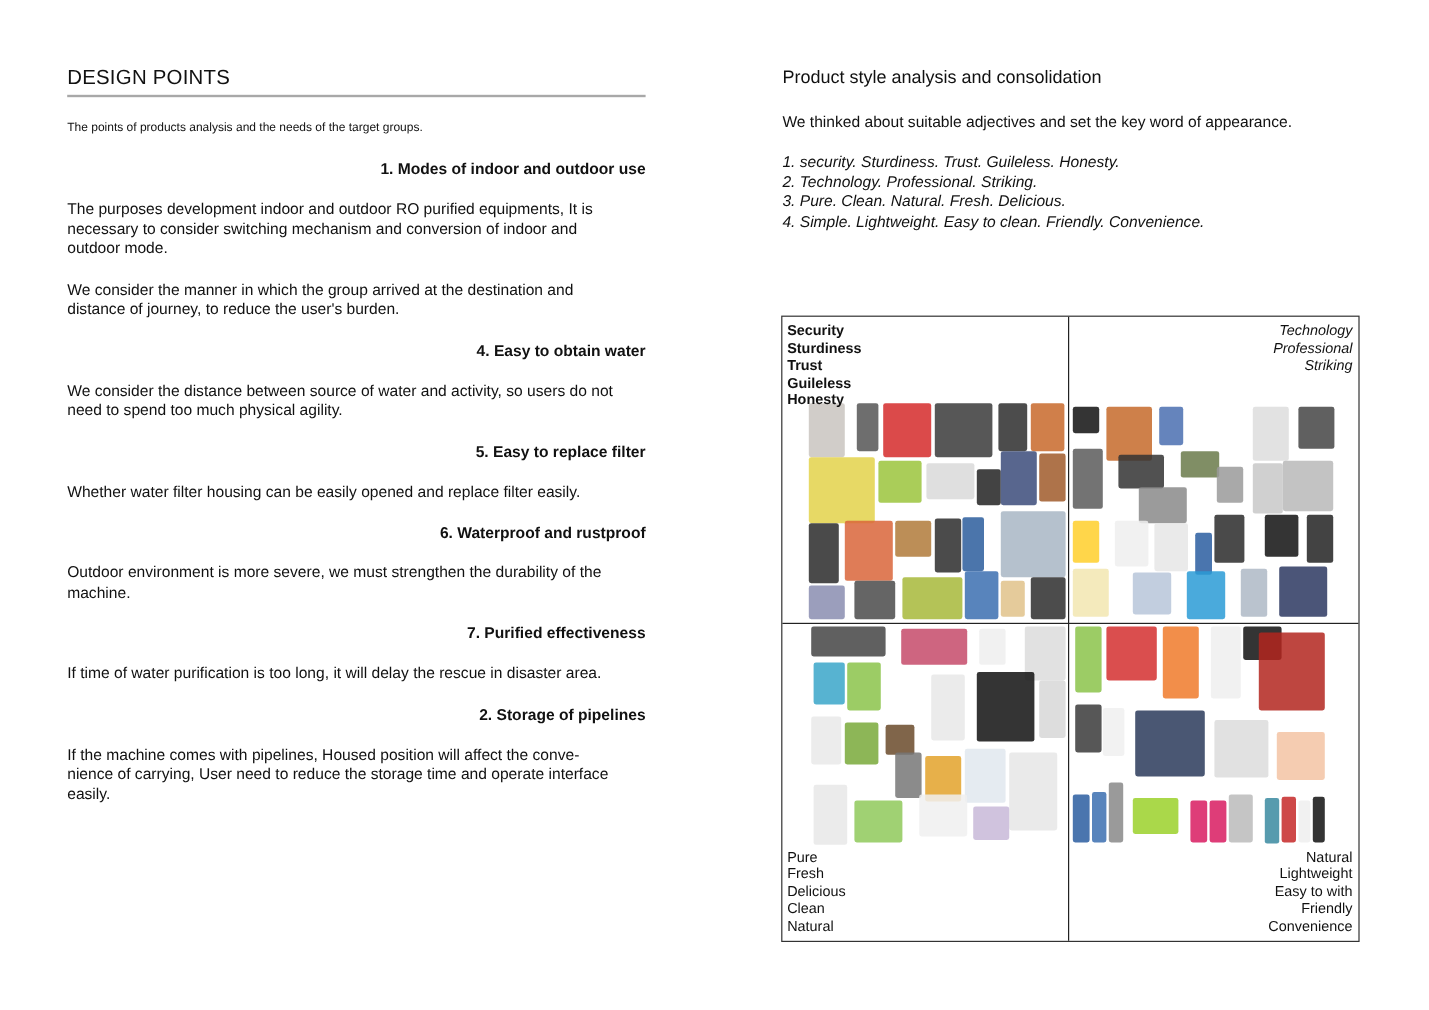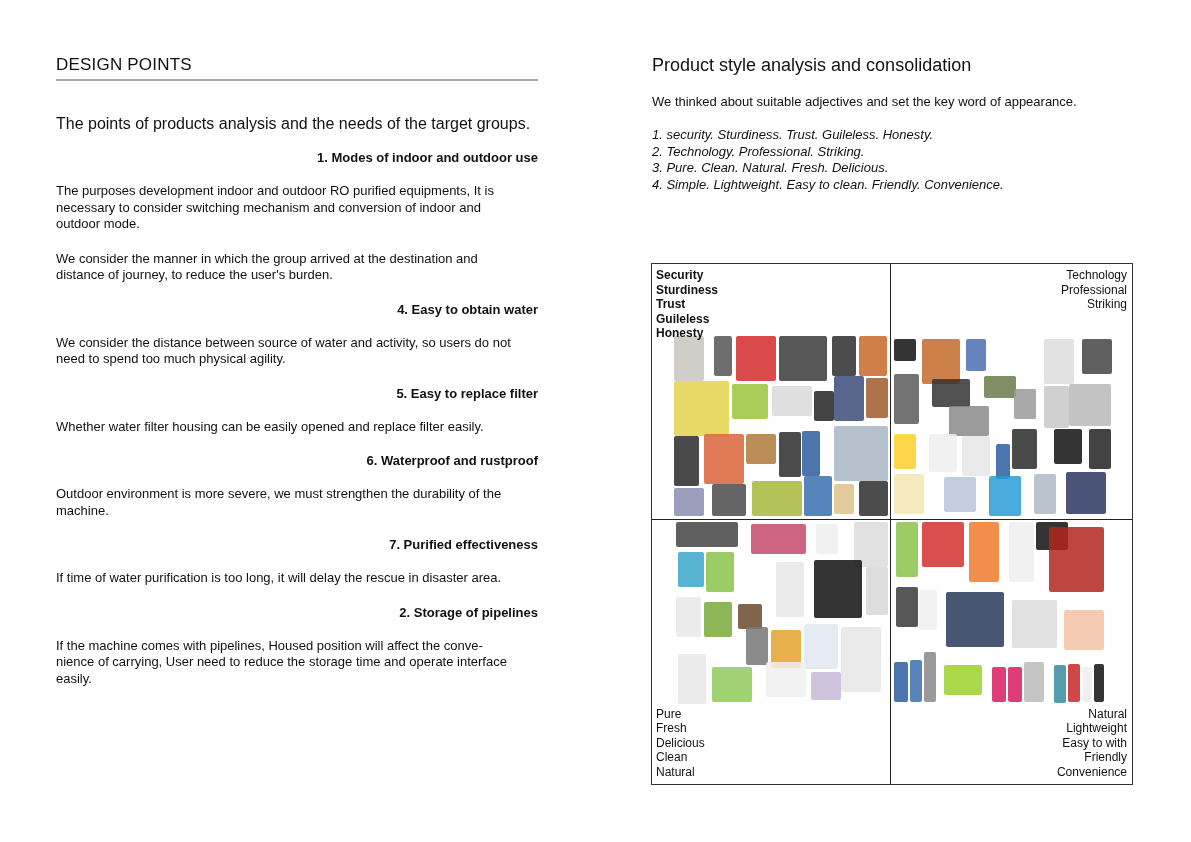--- a/index.html
+++ b/index.html
@@ -1,39 +1,39 @@
 <!DOCTYPE html>
 <html><head>
 <meta charset="utf-8">
 <style>
   html, body { margin:0; padding:0; background:#ffffff; }
   body { width:1191px; height:842px; position:relative; overflow:hidden;
          font-family:"Liberation Sans", sans-serif; color:#111; }
   .page-left { position:absolute; left:56px; top:55px; width:482px; }
   .h-title { font-size:17px; letter-spacing:0.2px; margin:0; line-height:20px; font-weight:normal; }
   .h-rule { height:2px; background:#a8a8a8; margin-top:4px; width:482px; }
-  .intro { font-size:16px; margin-top:35px; line-height:16px; }
+  .intro { font-size:10px; margin-top:18px; line-height:16px; }
   .pt { margin-top:18px; }
   .pt-title { font-size:13px; font-weight:bold; line-height:16px;text-align:right; }
   .pt-body { font-size:13px; line-height:16.5px; margin-top:17px; width:460px; }
 
   .page-right { position:absolute; left:652px; top:56px; width:482px; }
-  .r-title { font-size:18px; line-height:18px; margin:0; font-weight:normal; }
+  .r-title { font-size:15px; line-height:18px; margin:0; font-weight:normal; }
   .r-intro { font-size:13px; margin-top:20px; line-height:16px; }
   .r-list { font-size:13px; margin-top:17px; line-height:16.5px; }
   .r-list div { white-space:nowrap;font-style:italic; }
 
   .board { position:absolute; left:651px; top:263px; width:482px; height:522px;
            border:1px solid #333; box-sizing:border-box; }
   .vline { position:absolute; left:238px; top:0; bottom:0; width:1px; background:#222; }
   .hline { position:absolute; left:0; right:0; top:255px; height:1px; background:#222; }
   .q-label { position:absolute; font-size:12px; line-height:14.5px; color:#111; }
   .q-label div { white-space:nowrap; }
   .ql-tl { left:4px; top:4px;font-weight:bold; }
-  .ql-tr { right:5px; top:4px; text-align:right; }
+  .ql-tr { right:5px; top:4px; text-align:right;font-style:italic; }
   .ql-bl { left:4px; bottom:5px; }
   .ql-br { right:5px; bottom:5px; text-align:right; }
   .collage { position:absolute; }
   .tile { position:absolute; border-radius:2px; }
 </style>
 </head>
 <body>
 
 <div class="page-left">
   <h1 class="h-title">DESIGN POINTS</h1>

